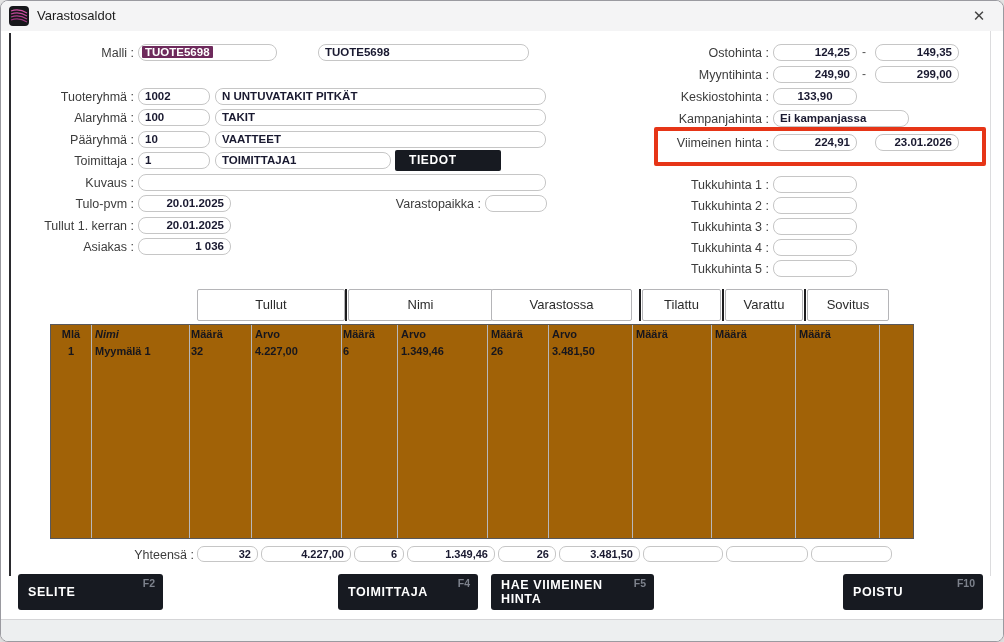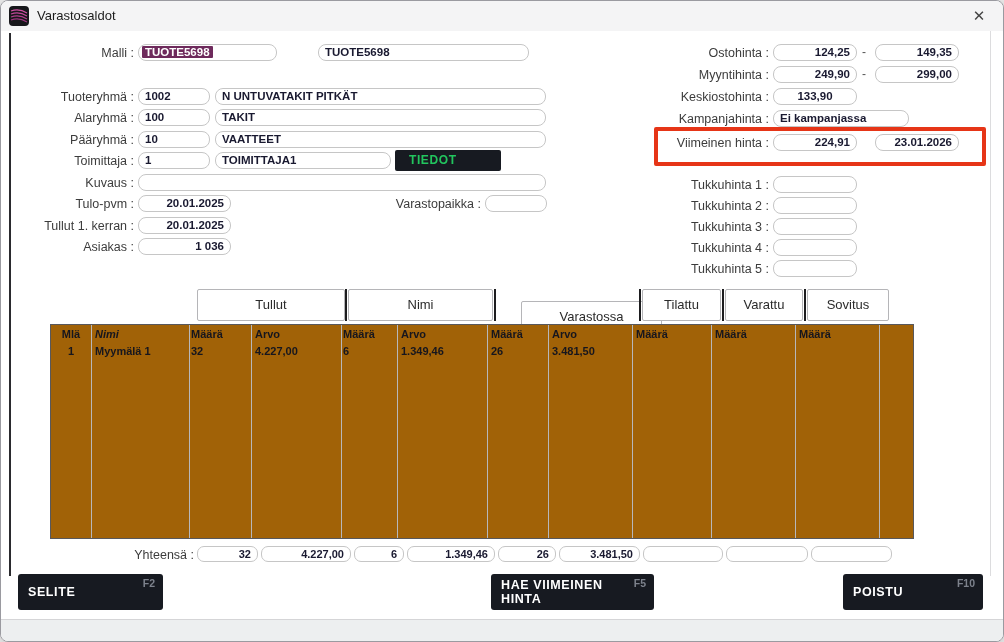--- a/index.html
+++ b/index.html
@@ -14,21 +14,21 @@
   .leftline{position:absolute;left:8px;top:2px;width:2px;height:543px;background:#2a2a2e;}
   .rightline{position:absolute;left:989px;top:0;width:1px;height:545px;background:#dcdcde;}
   .lbl{position:absolute;font-size:12.5px;color:#3c3c3c;text-align:right;white-space:nowrap;line-height:16px;}
   .fld{position:absolute;height:17px;box-sizing:border-box;background:#fff;border:1px solid #c6c6c6;
        border-radius:8px;font-size:11.5px;font-weight:bold;color:#191930;line-height:15px;
        padding:0 6px;white-space:nowrap;overflow:hidden;}
   .num{text-align:right;}
   .selfld{padding:0 3px;}
   .selfld .sel{background:#6E2A5C;color:#fff;padding:0 3px;border-radius:1px;}
   .dash{position:absolute;font-size:12px;color:#555;}
-  .btn-dark-sm{position:absolute;background:#171A21;color:#22c55e;font-size:12px;font-weight:bold;
+  .btn-dark-sm{position:absolute;background:#171A21;color:#ffffff;font-size:12px;font-weight:bold;
        letter-spacing:.6px;line-height:21px;padding:0 14px;border-radius:2px;height:21px;box-sizing:border-box;}
   .redbox{position:absolute;border:4px solid #E63517;border-radius:2px;background:transparent;}
   .grp{position:absolute;height:32px;box-sizing:border-box;background:#fff;border:1px solid #b5b5b8;
        border-radius:2px;font-size:13px;color:#2b2b2b;text-align:center;line-height:30px;}
   .grpdiv{position:absolute;width:2px;height:32px;background:#1d1d1f;}
   .tbl{position:absolute;left:49px;top:323px;width:864px;height:215px;box-sizing:border-box;
        border:1px solid #58585c;background:#a16207;padding-left:28px;}
   .gline{position:absolute;top:0;bottom:0;width:1px;background:#b7b7bb;}
   .hc,.dc{position:absolute;font-size:11px;font-weight:bold;color:#16161e;line-height:14px;white-space:nowrap;}
   .hc{top:2px;}
@@ -132,21 +132,21 @@
     <div class="fld num" style="left:772px;top:187px;width:84px;"></div>
     <div class="lbl" style="left:560px;width:208px;top:209px;">Tukkuhinta 4 :</div>
     <div class="fld num" style="left:772px;top:208px;width:84px;"></div>
     <div class="lbl" style="left:560px;width:208px;top:230px;">Tukkuhinta 5 :</div>
     <div class="fld num" style="left:772px;top:229px;width:84px;"></div>
 
     <div class="grp" style="left:196px;top:258px;width:148px;">Tullut</div>
     <div class="grpdiv" style="left:344px;top:258px;"></div>
     <div class="grp" style="left:347px;top:258px;width:145px;">Nimi</div>
     <div class="grpdiv" style="left:493px;top:258px;"></div>
-    <div class="grp" style="left:520px;top:258px;width:141px;margin-top:12px;">Varastossa</div>
+    <div class="grp" style="left:490px;top:258px;width:141px;">Varastossa</div>
     <div class="grpdiv" style="left:638px;top:258px;"></div>
     <div class="grp" style="left:641px;top:258px;width:79px;">Tilattu</div>
     <div class="grpdiv" style="left:721px;top:258px;"></div>
     <div class="grp" style="left:724px;top:258px;width:78px;">Varattu</div>
     <div class="grpdiv" style="left:803px;top:258px;"></div>
     <div class="grp" style="left:806px;top:258px;width:82px;">Sovitus</div>
 
     <div class="tbl" style="top:293px;">
       <div class="gline" style="left:40px;"></div>
       <div class="gline" style="left:138px;"></div>
@@ -193,20 +193,24 @@
     <div class="totbox" style="left:497px;top:515px;width:58px;">26</div>
     <div class="totbox" style="left:558px;top:515px;width:81px;">3.481,50</div>
     <div class="totbox" style="left:642px;top:515px;width:80px;"></div>
     <div class="totbox" style="left:725px;top:515px;width:82px;"></div>
     <div class="totbox" style="left:810px;top:515px;width:81px;"></div>
 
     <div class="fbtn" style="left:17px;top:543px;width:145px;">
       <span class="blabel">SELITE</span>
       <span class="fkey">F2</span>
     </div>
+    <div class="fbtn" style="left:337px;top:543px;width:140px;">
+      <span class="blabel">TOIMITTAJA</span>
+      <span class="fkey">F4</span>
+    </div>
     <div class="fbtn" style="left:490px;top:543px;width:163px;">
       <span class="blabel">HAE VIIMEINEN
 HINTA</span>
       <span class="fkey">F5</span>
     </div>
     <div class="fbtn" style="left:842px;top:543px;width:140px;">
       <span class="blabel">POISTU</span>
       <span class="fkey">F10</span>
     </div>
   </div>

